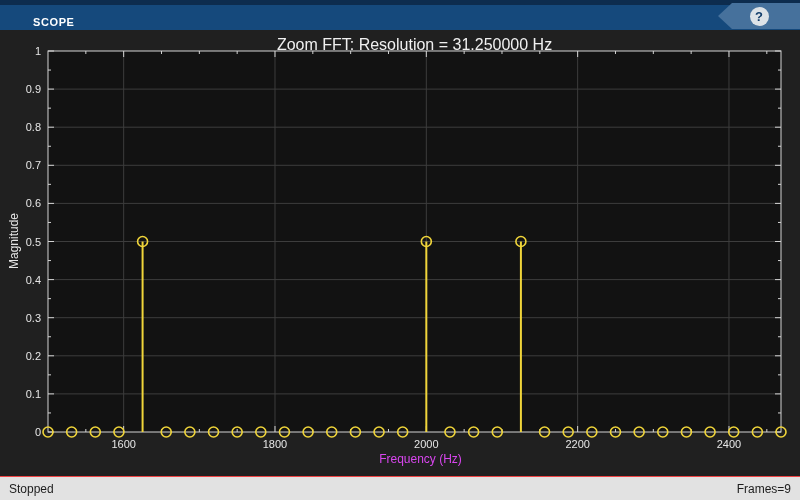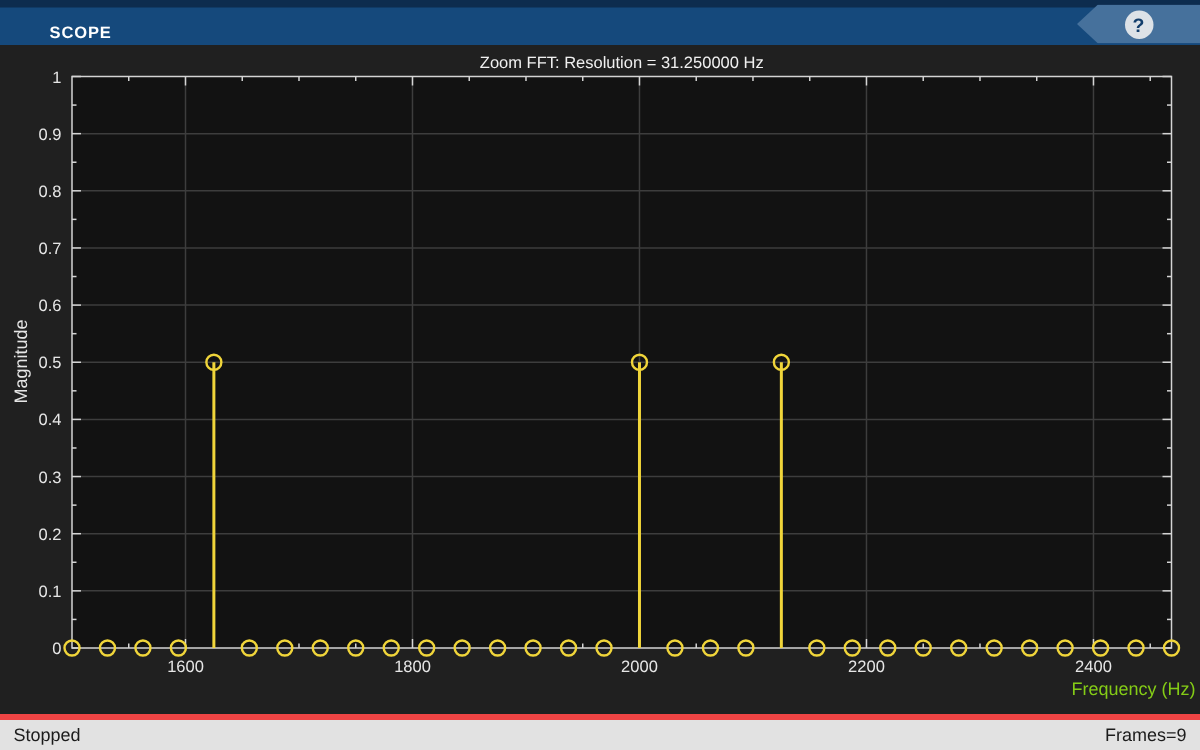--- a/index.html
+++ b/index.html
@@ -22,35 +22,35 @@
     display:flex;align-items:center;justify-content:center;
   }
   .help-circle{
     width:19px;height:19px;border-radius:50%;background:#dde2e7;color:#123d6b;
     font-size:13px;font-weight:700;display:flex;align-items:center;justify-content:center;
   }
   
   .figure{position:absolute;top:30px;left:0;width:800px;height:446px;background:#202020;}
   .plot-title{
     position:absolute;top:6px;left:48px;width:733px;text-align:center;
-    color:#f0f0f0;font-size:11px;white-space:nowrap;
+    color:#f0f0f0;font-size:16px;white-space:nowrap;
   }
   .ylabel{
     position:absolute;left:14px;top:211px;transform:translate(-50%,-50%) rotate(-90deg);
     color:#e6e6e6;font-size:12px;white-space:nowrap;
   }
   .xlabel{
-    position:absolute;top:422px;left:64px;width:733px;text-align:right;
-    color:#84cc16;font-size:12px;
+    position:absolute;top:422px;left:54px;width:733px;text-align:center;
+    color:#d946ef;font-size:12px;
   }
   svg{position:absolute;top:0;left:0;}
   
   .statusbar{
     position:absolute;top:476px;left:0;width:800px;height:24px;background:#e2e2e2;
-    border-top:4px solid #ef4444;box-sizing:border-box;
+    border-top:1px solid #ef4444;box-sizing:border-box;
     display:flex;align-items:center;justify-content:space-between;
     padding:0 9px;font-size:12px;color:#1c1c1c;
   }
 </style>
 </head>
 <body>
 
 <div class="toolbar">
   <div class="toolbar-strip"></div>
   <div class="tabs">

